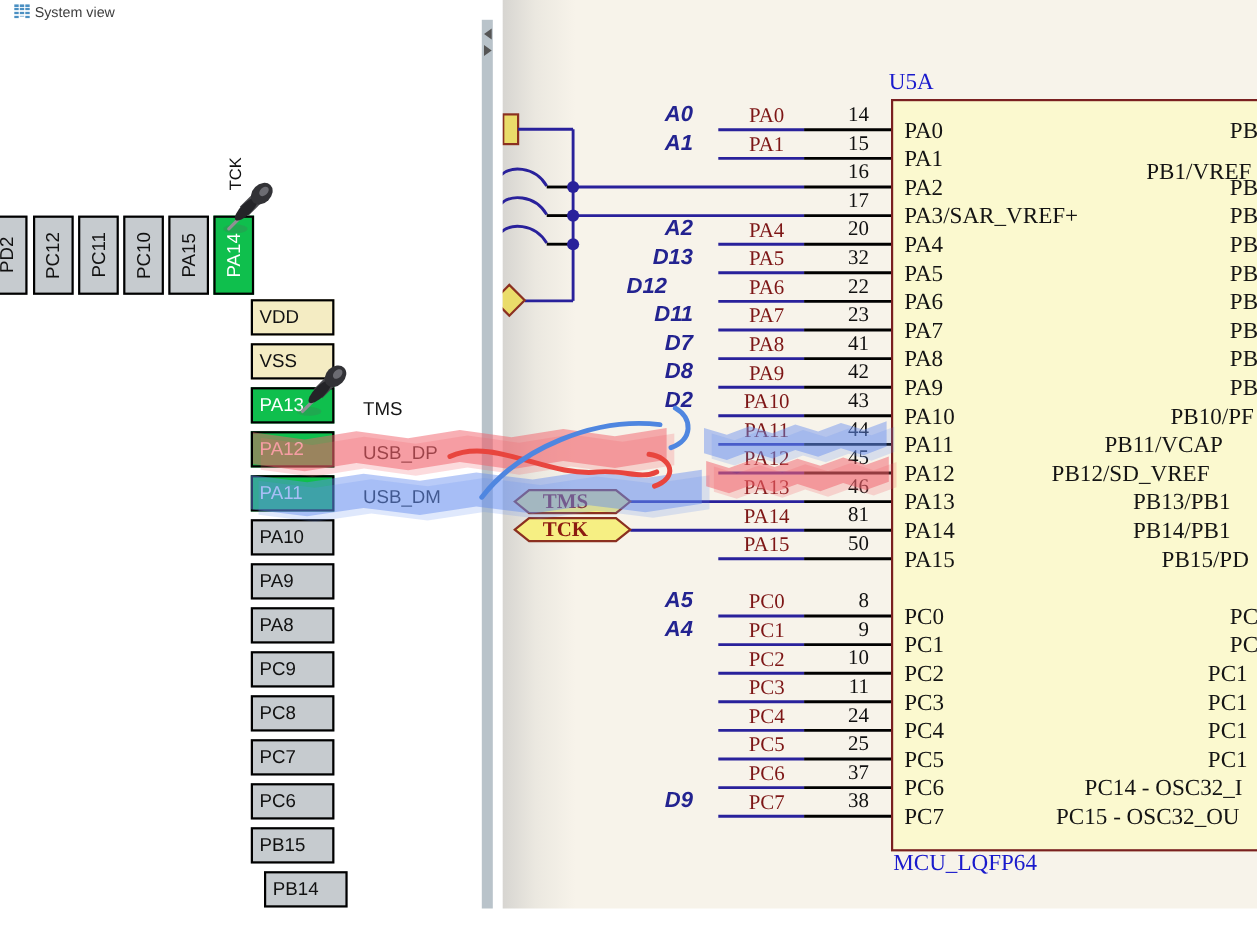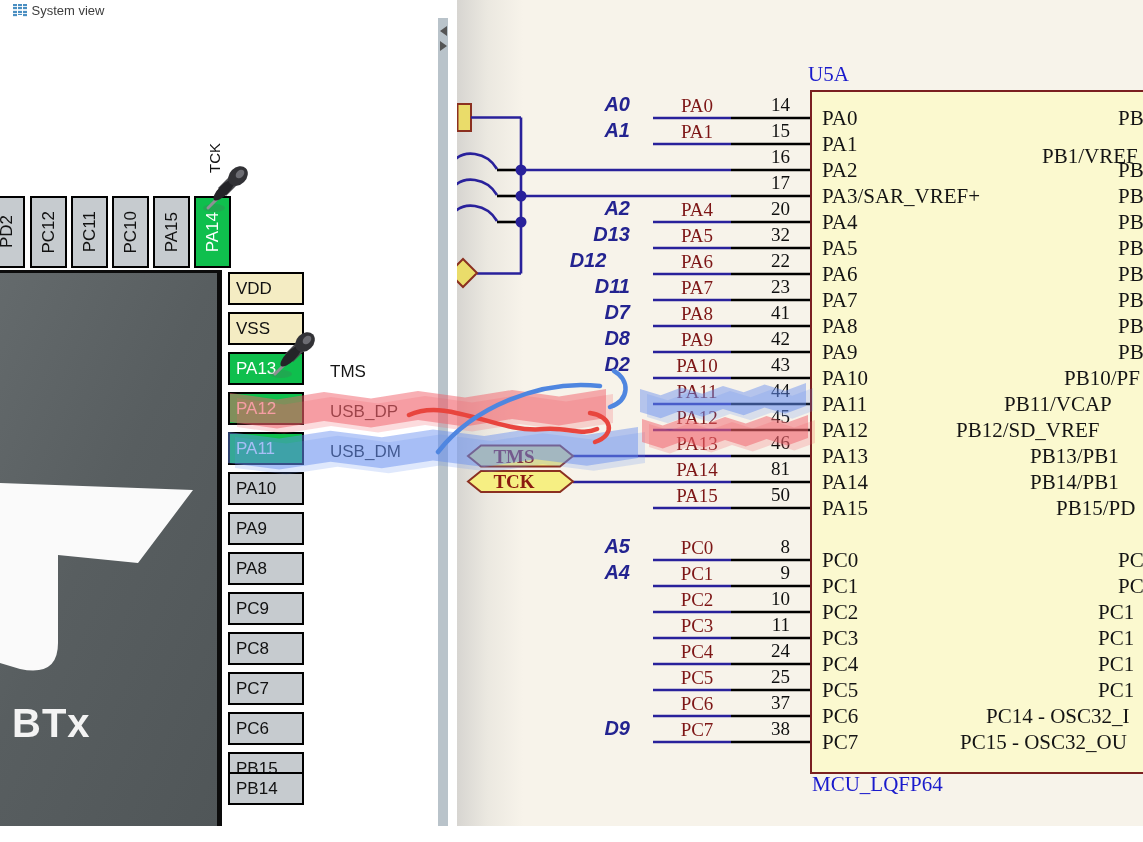--- a/index.html
+++ b/index.html
@@ -91,45 +91,39 @@
           <span>PC10</span>
         </div>
         <div class="pin-top" style="left: 153px;">
           <span>PA15</span>
         </div>
         <div class="pin-top active" style="left: 194px;">
           <span>PA14</span>
         </div>
       </div>
 
-    <div id="chip-body">
-      <svg width="217" height="558" viewBox="0 0 217 558">
-        <path d="M0,210 L193,217 L138,290 L58,282 L58,370 Q58,404 20,396 L0,390 Z" fill="#ffffff" opacity="0.97"></path>
-      </svg>
-      <div id="chip-text">BTx</div>
-    </div>
 
     <div id="side-pins">
         <div class="pin-side power" style="top: 272px;">VDD</div>
         <div class="pin-side power" style="top: 312px;">VSS</div>
         <div class="pin-side active" style="top: 352px;">PA13</div>
         <div class="sig-label" style="top: 362px;">TMS</div>
         <div class="pin-side active" style="top: 392px;">PA12</div>
         <div class="sig-label" style="top: 402px;">USB_DP</div>
         <div class="pin-side active" style="top: 432px;">PA11</div>
         <div class="sig-label" style="top: 442px;">USB_DM</div>
         <div class="pin-side " style="top: 472px;">PA10</div>
         <div class="pin-side " style="top: 512px;">PA9</div>
         <div class="pin-side " style="top: 552px;">PA8</div>
         <div class="pin-side " style="top: 592px;">PC9</div>
         <div class="pin-side " style="top: 632px;">PC8</div>
         <div class="pin-side " style="top: 672px;">PC7</div>
         <div class="pin-side " style="top: 712px;">PC6</div>
         <div class="pin-side " style="top: 752px;">PB15</div>
-        <div class="pin-side " style="top: 772px;">PB14</div>
+        <div class="pin-side " style="top: 792px; margin-left: 12px;">PB14</div>
       </div>
     <div id="bottom-partial"></div>
   </div>
 
   <div id="splitter"></div>
   <svg id="splitter-arrows" width="14" height="36" viewBox="0 0 14 36">
     <polygon points="11,4 11,14 4,9" fill="#555"></polygon>
     <polygon points="4,19 4,29 11,24" fill="#555"></polygon>
   </svg>
 

